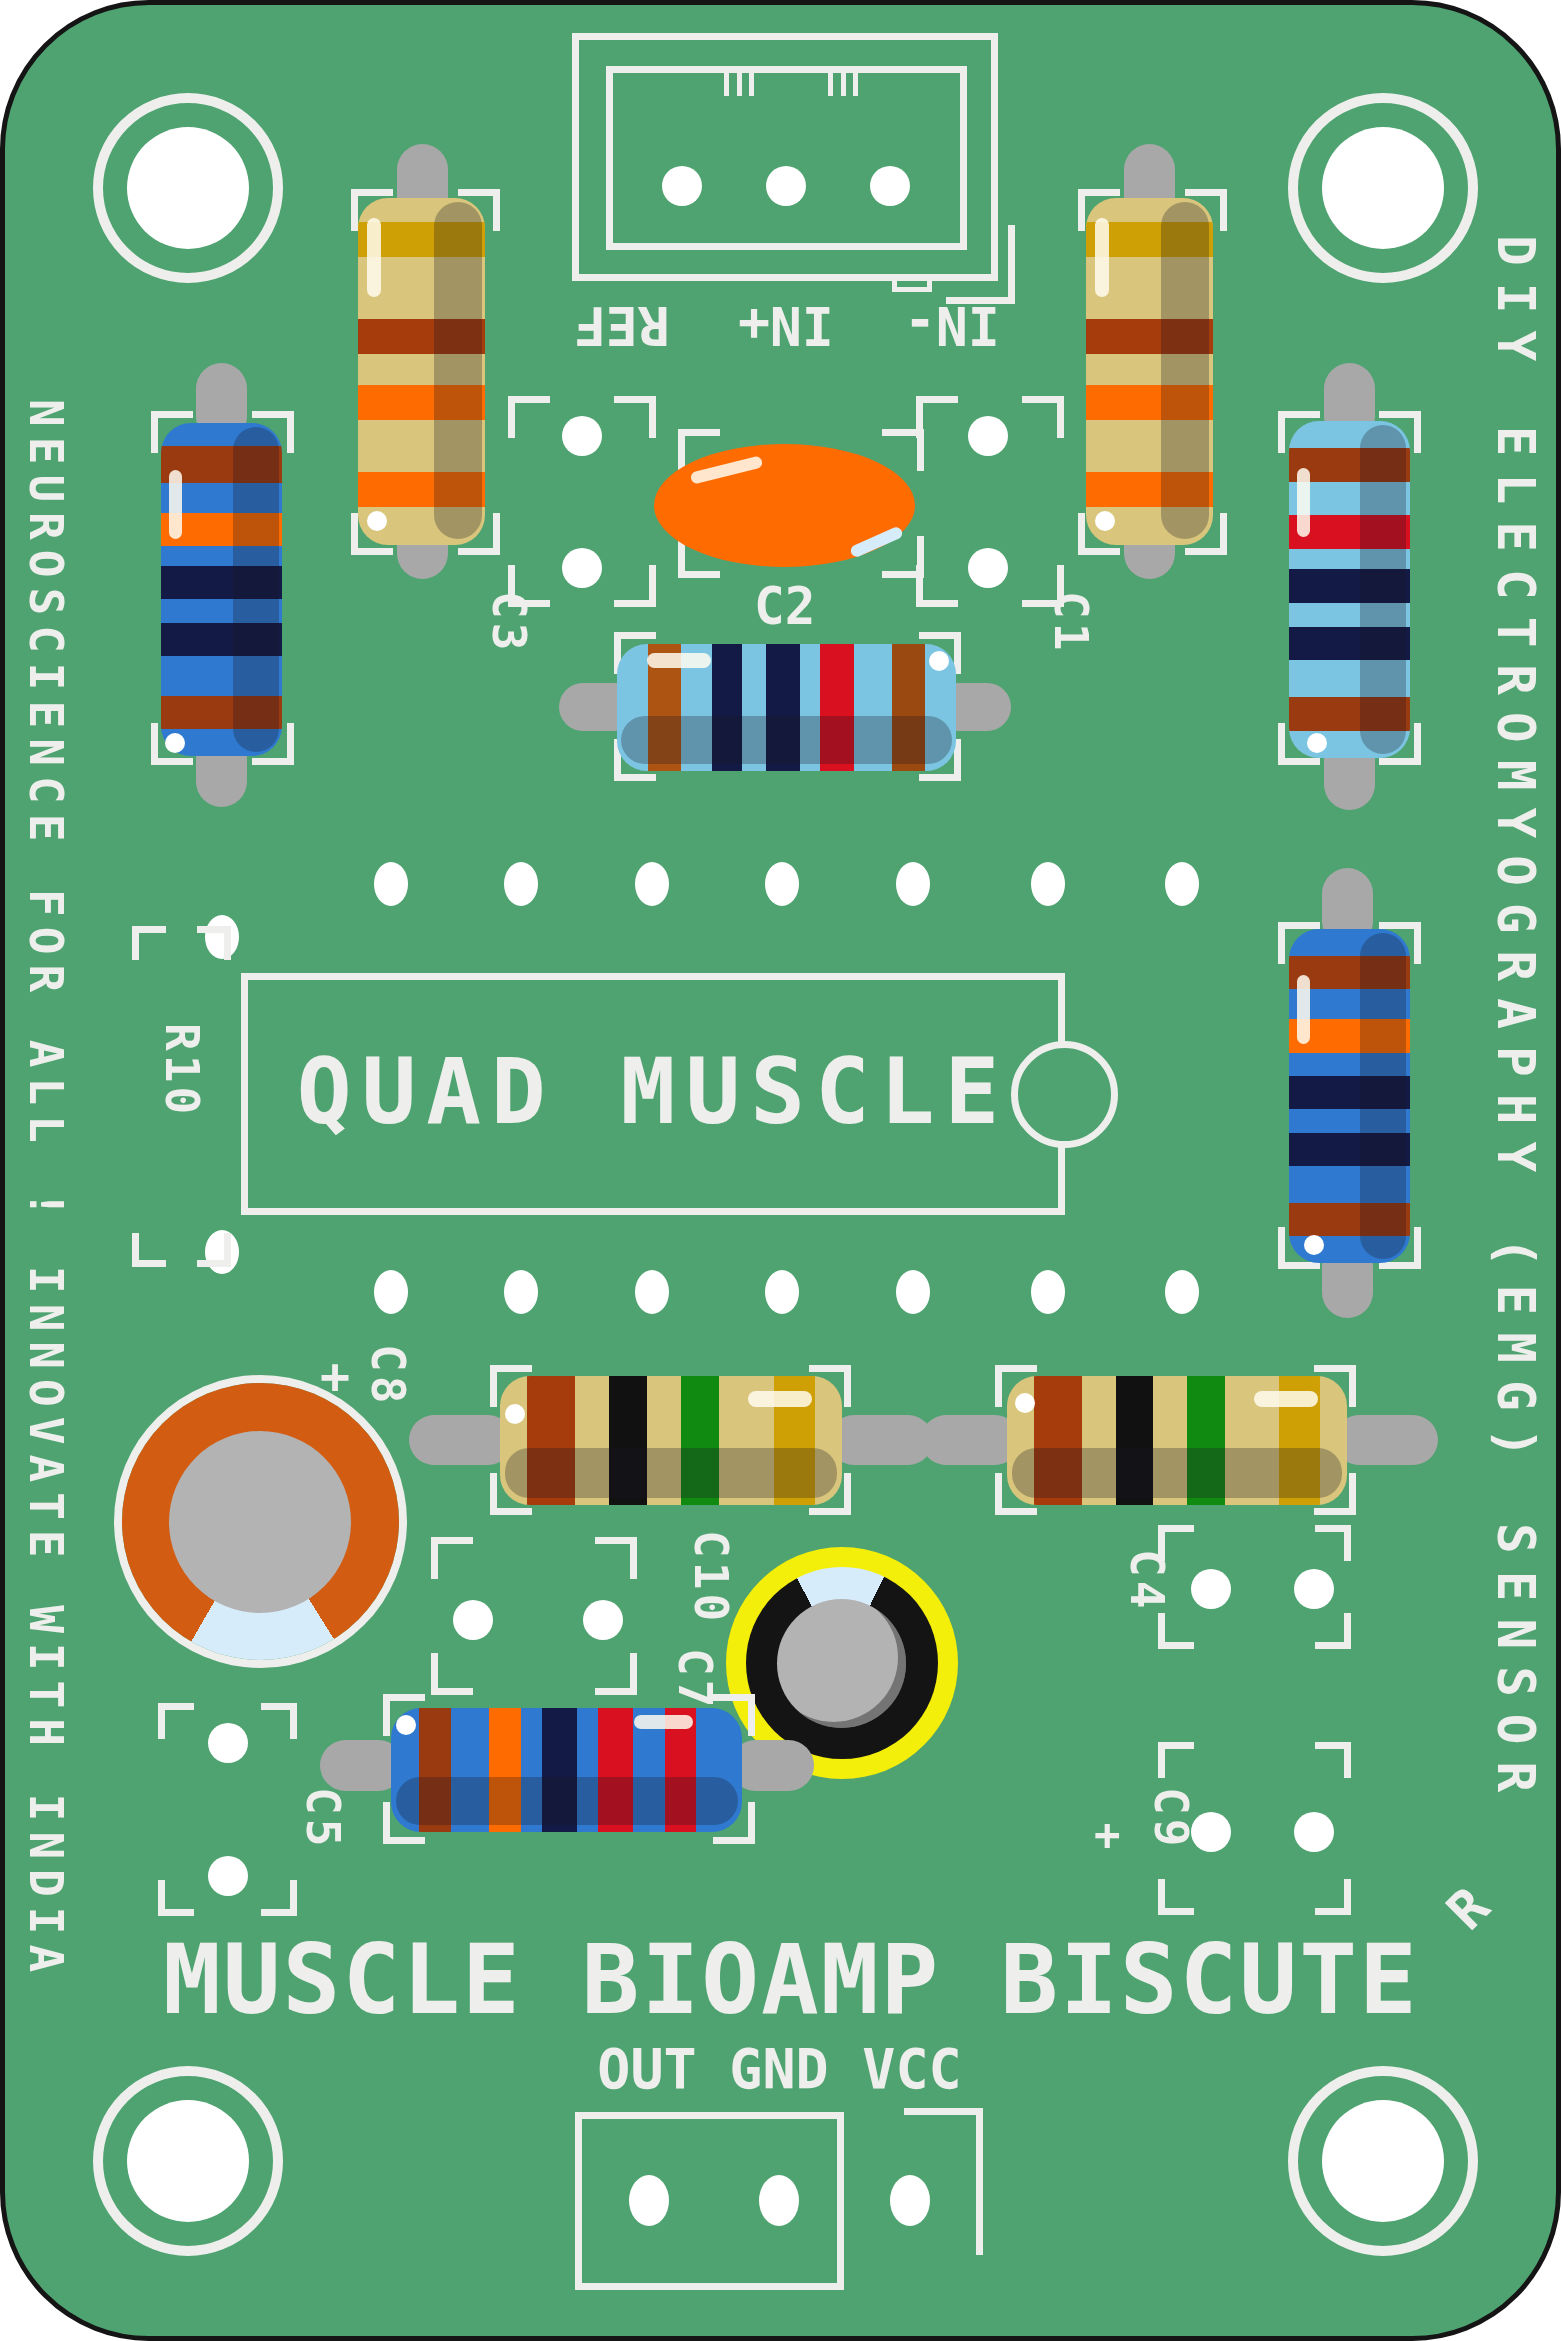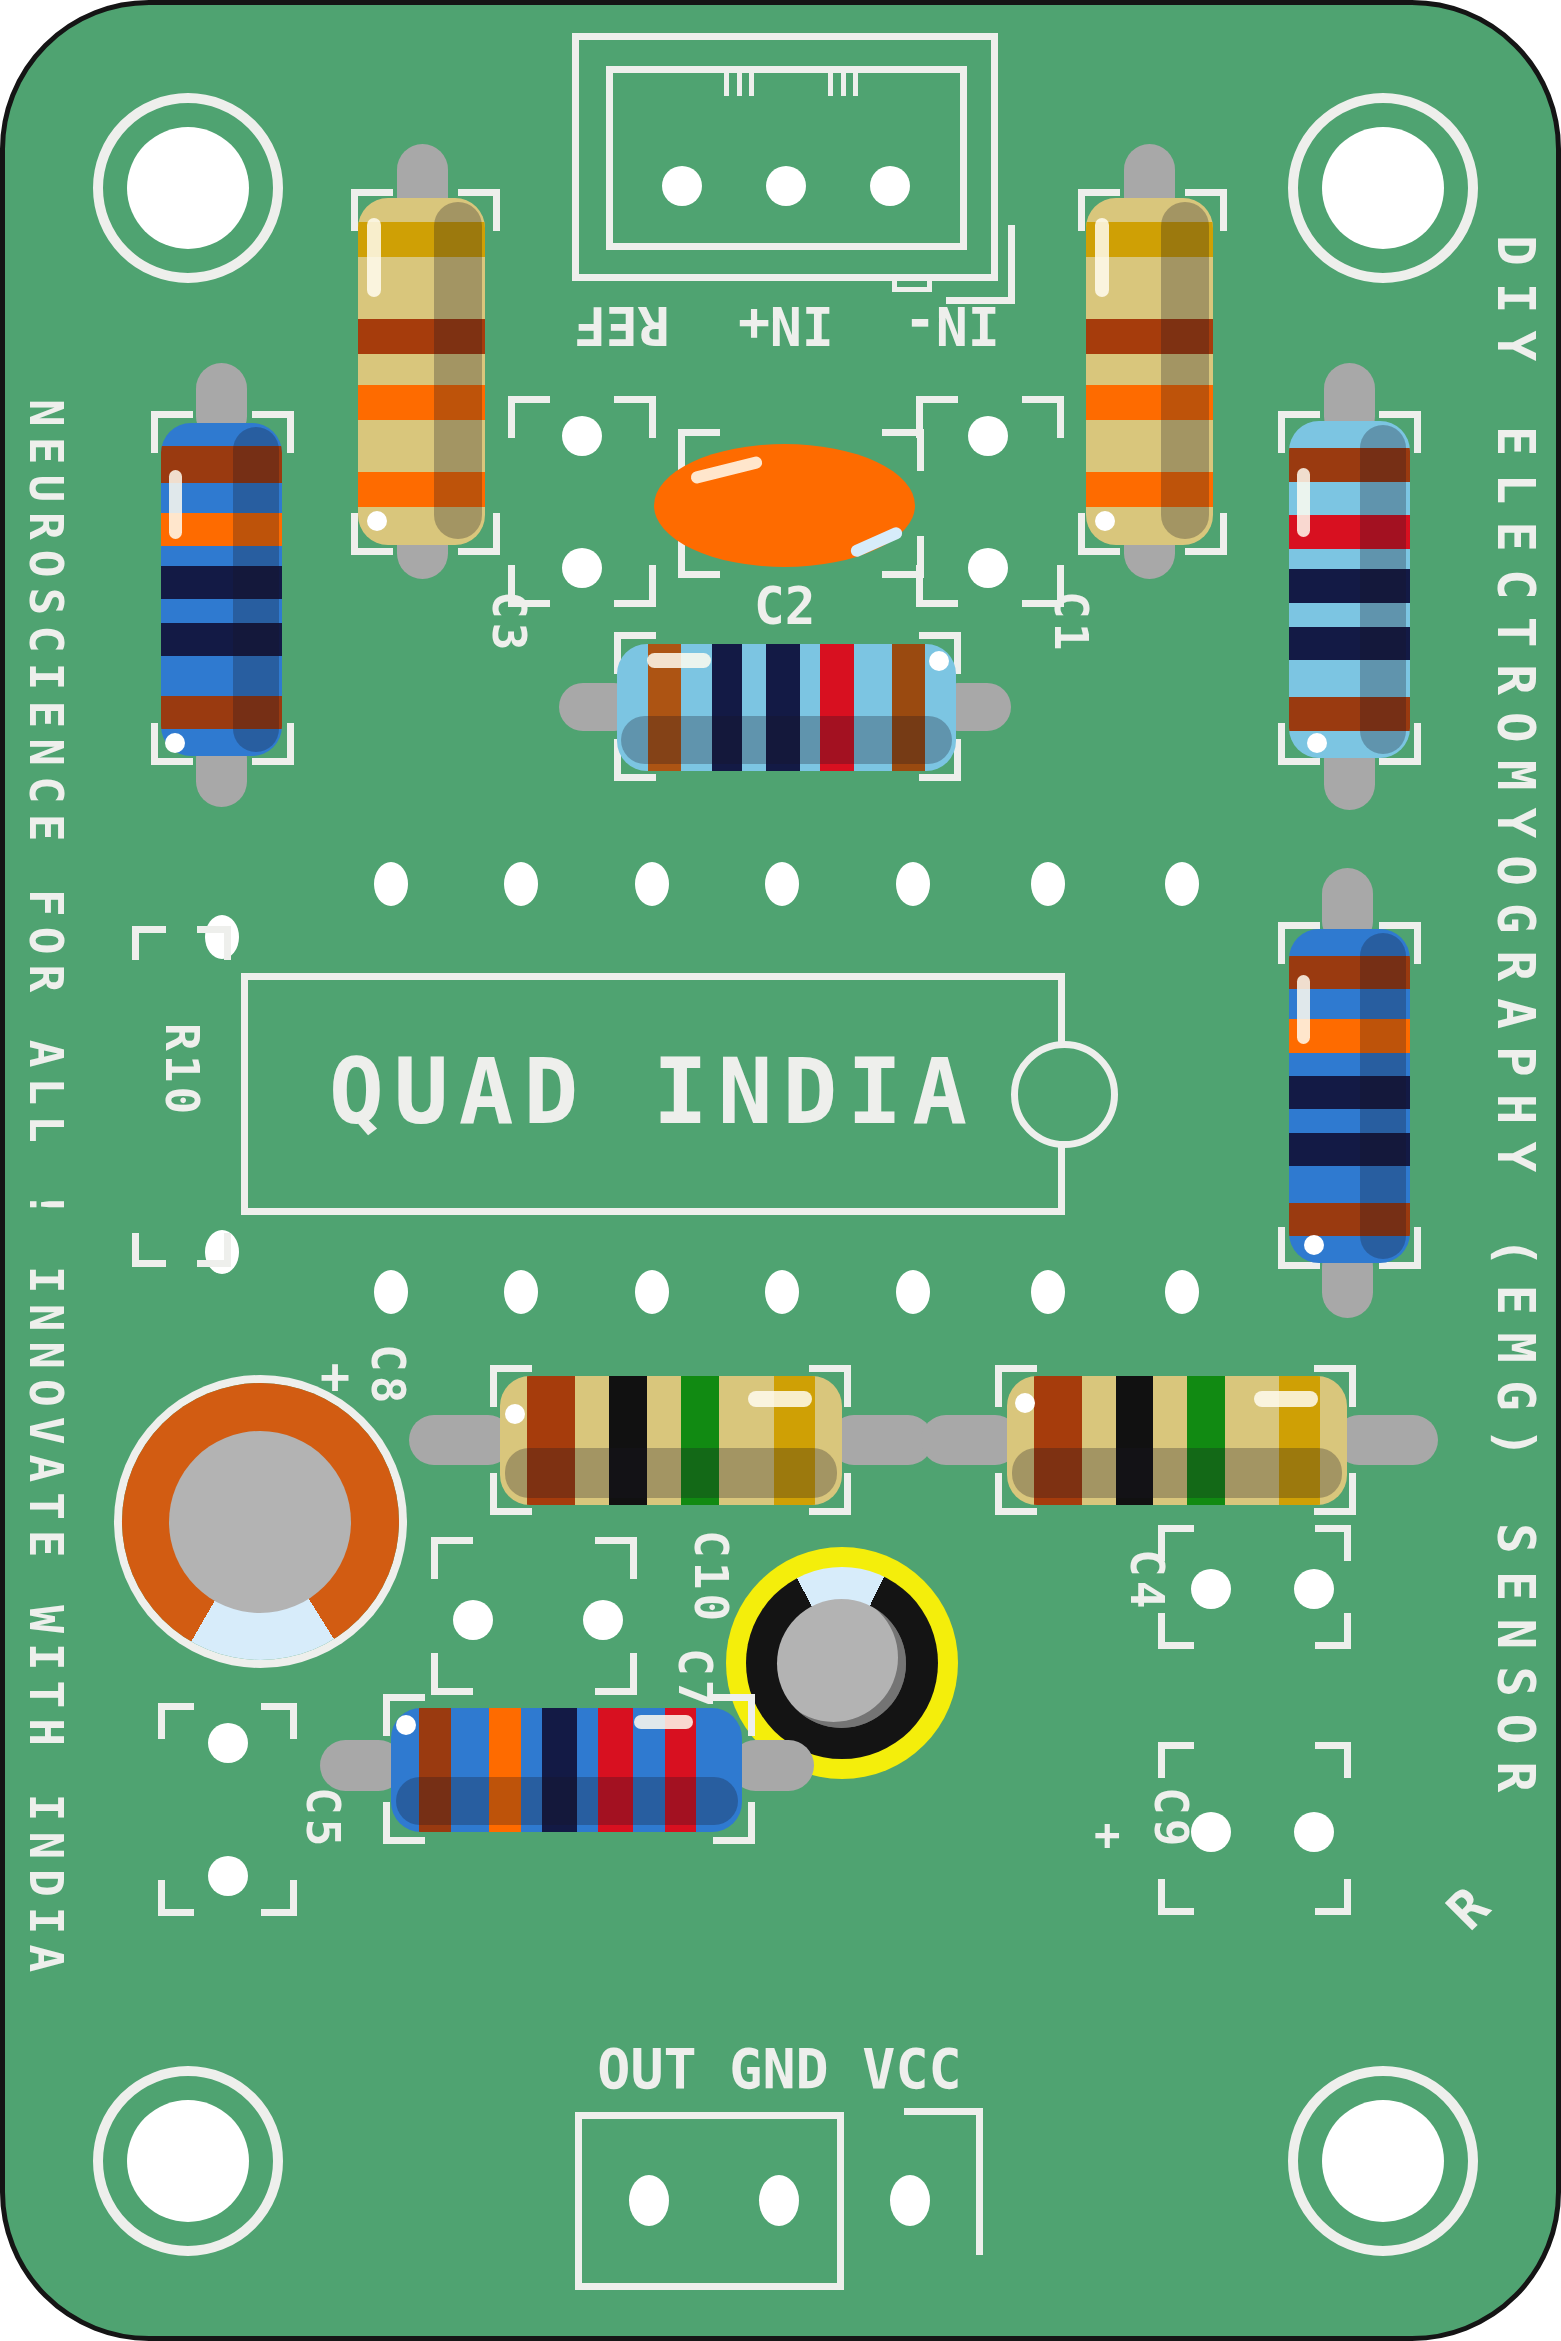--- a/index.html
+++ b/index.html
@@ -142,21 +142,21 @@
     <div class="oval" style="left:891px;top:1265px;"></div>
     <div class="oval" style="left:1026px;top:1265px;"></div>
     <div class="oval" style="left:1160px;top:1265px;"></div>
     <div class="oval" style="left:200px;top:910px;"></div>
     <div class="oval" style="left:200px;top:1225px;"></div>
 
     <div class="fp" style="left:127px;top:921px;width:99px;height:341px;--bl:34px;"></div>
     <div class="vlabel" style="left:150px;top:1018px;font-size:46px;">R10</div>
     <div class="boxline" style="left:236px;top:968px;width:824px;height:242px;"></div>
     <div class="abs" style="left:1006px;top:1036px;width:107px;height:107px;border:7px solid var(--silk);border-radius:50%;background:var(--board-green);box-sizing:border-box;"></div>
-    <div class="silktext" style="left:236px;top:1034px;width:824px;text-align:center;font-size:91px;letter-spacing:10px;">QUAD INDIA</div>
+    <div class="silktext" style="left:236px;top:1034px;width:824px;text-align:center;font-size:91px;letter-spacing:10px;">QUAD MUSCLE</div>
 
     <div class="fp" style="left:1273px;top:917px;width:143px;height:347px;"></div>
     <div class="lead" style="left:1317px;top:863px;width:51px;height:79px;"></div>
     <div class="lead" style="left:1317px;top:1236px;width:51px;height:77px;"></div>
     <div class="res v" style="left:1284px;top:924px;width:121px;height:334px;background:var(--blue-body);">
         <div class="band" style="background: rgb(154, 58, 16); top: 8%; height: 10%; left: 0px; right: 0px;"></div>
         <div class="band" style="background: rgb(254, 107, 0); top: 27%; height: 10%; left: 0px; right: 0px;"></div>
         <div class="band" style="background: rgb(19, 26, 69); top: 44%; height: 10%; left: 0px; right: 0px;"></div>
         <div class="band" style="background: rgb(19, 26, 69); top: 61%; height: 10%; left: 0px; right: 0px;"></div>
         <div class="band" style="background: rgb(154, 58, 16); top: 82%; height: 10%; left: 0px; right: 0px;"></div>
@@ -243,20 +243,21 @@
         <div class="band" style="background: rgb(154, 58, 16); left: 8%; width: 9%; top: 0px; bottom: 0px;"></div>
         <div class="band" style="background: rgb(254, 107, 0); left: 28%; width: 9%; top: 0px; bottom: 0px;"></div>
         <div class="band" style="background: rgb(19, 26, 69); left: 43%; width: 10%; top: 0px; bottom: 0px;"></div>
         <div class="band" style="background: rgb(216, 16, 32); left: 59%; width: 10%; top: 0px; bottom: 0px;"></div>
         <div class="band" style="background: rgb(216, 16, 32); left: 78%; width: 9%; top: 0px; bottom: 0px;"></div>
       </div>
     <div class="shade" style="left:391px;top:1772px;width:342px;height:48px;"></div>
     <div class="gloss" style="left:629px;top:1710px;width:59px;height:14px;"></div>
     <div class="dot1" style="left:391px;top:1710px;"></div>
 
+    <div class="silktext" style="left:158px;top:1919px;font-size:96px;letter-spacing:2px;">MUSCLE BIOAMP BISCUTE</div>
     <div class="silktext" style="left:1447px;top:1873px;font-size:53px;transform:rotate(-45deg);">R</div>
     <div class="silktext ctr" style="left:642px;top:2032px;font-size:55px;">OUT</div>
     <div class="silktext ctr" style="left:774px;top:2032px;font-size:55px;">GND</div>
     <div class="silktext ctr" style="left:907px;top:2032px;font-size:55px;">VCC</div>
     <div class="boxline" style="left:570px;top:2107px;width:269px;height:178px;"></div>
     <div class="abs" style="left:624px;top:2170px;width:40px;height:51px;background:#fff;border-radius:50%;"></div>
     <div class="abs" style="left:754px;top:2170px;width:40px;height:51px;background:#fff;border-radius:50%;"></div>
     <div class="abs" style="left:885px;top:2170px;width:40px;height:51px;background:#fff;border-radius:50%;"></div>
     <div class="sline" style="left:899px;top:2103px;width:79px;height:7px;"></div>
     <div class="sline" style="left:971px;top:2103px;width:7px;height:147px;"></div>

